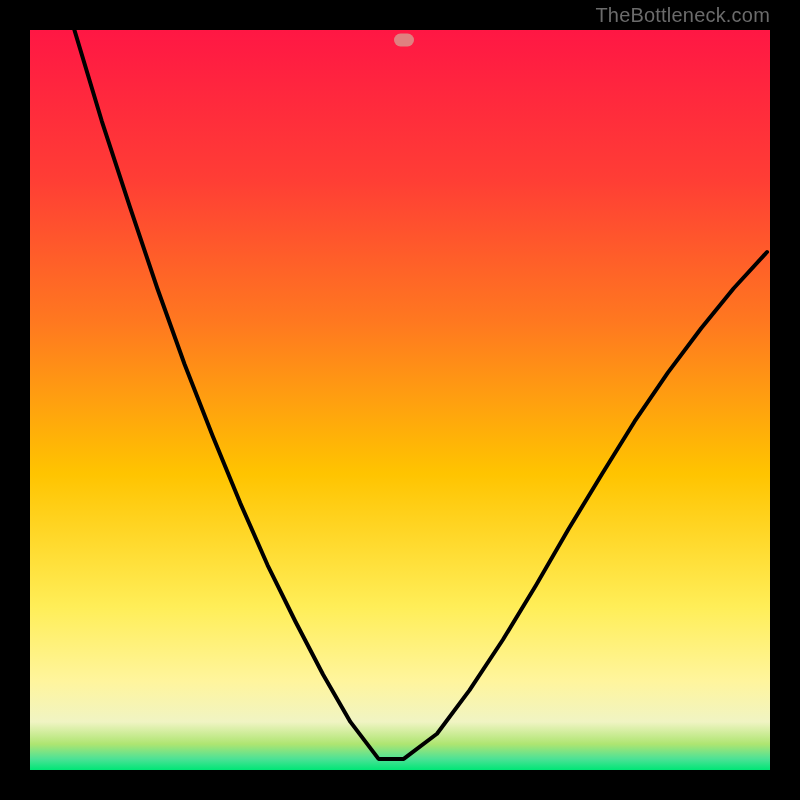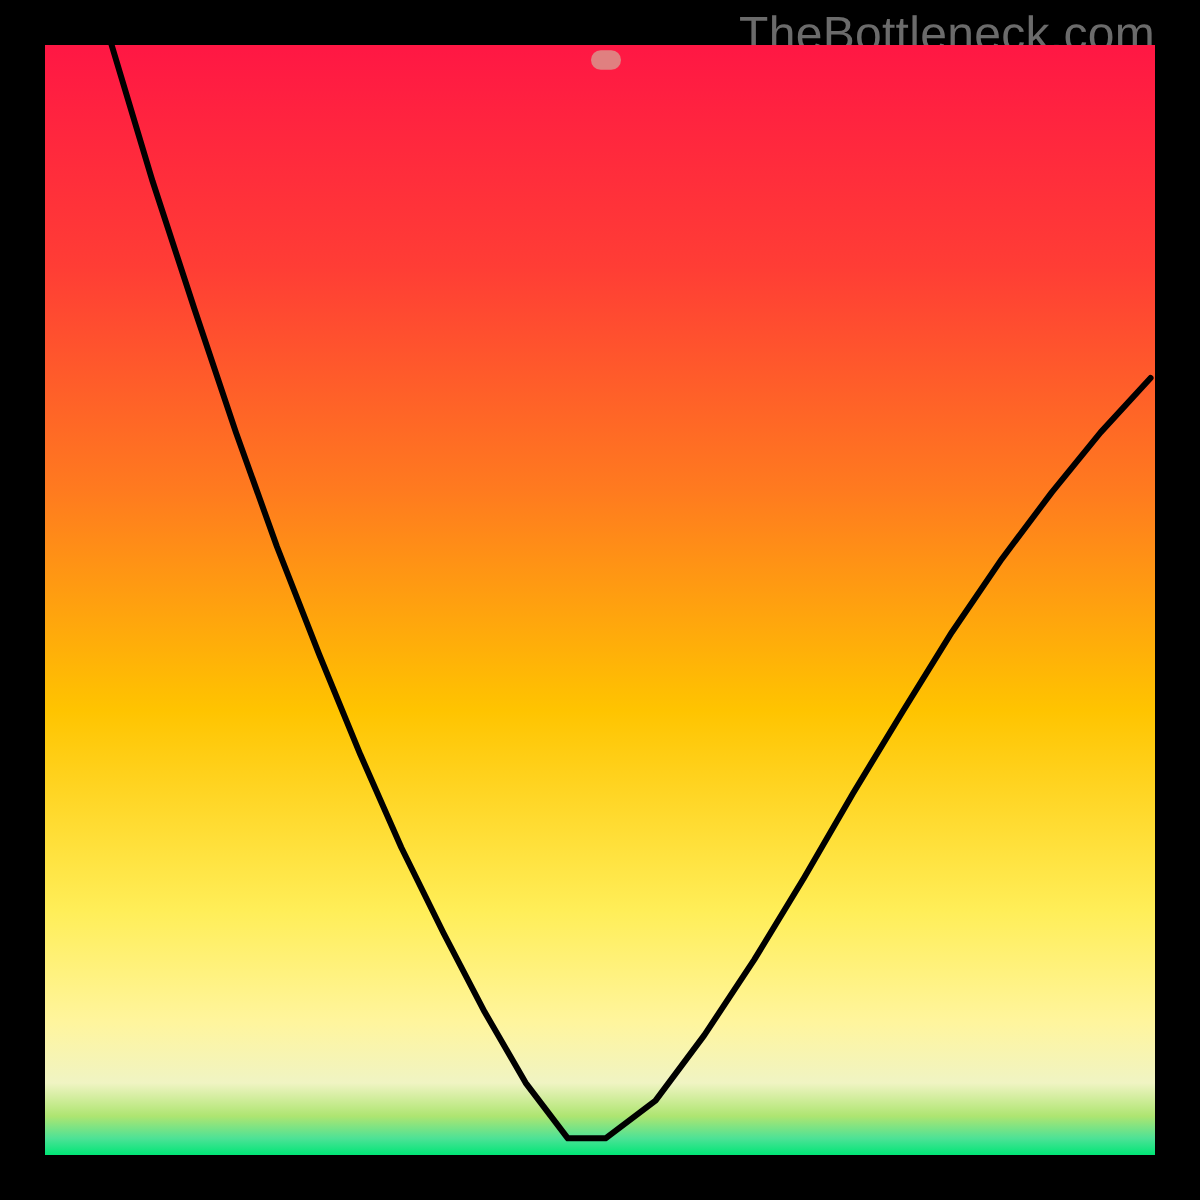--- a/index.html
+++ b/index.html
@@ -44,21 +44,21 @@
     width: 20px;
     height: 13px;
     border-radius: 7px;
     background: #e08080;
     transform: translate(-50%, -50%);
   }
   .watermark {
     position: absolute;
     top: 4px;
     right: 30px;
-    font-size: 32px;
+    font-size: 20px;
     font-weight: 500;
     letter-spacing: 0.2px;
     color: #7a7a7a;
     opacity: 0.88;
     user-select: none;
   }
 </style>
 </head>
 <body>
 

